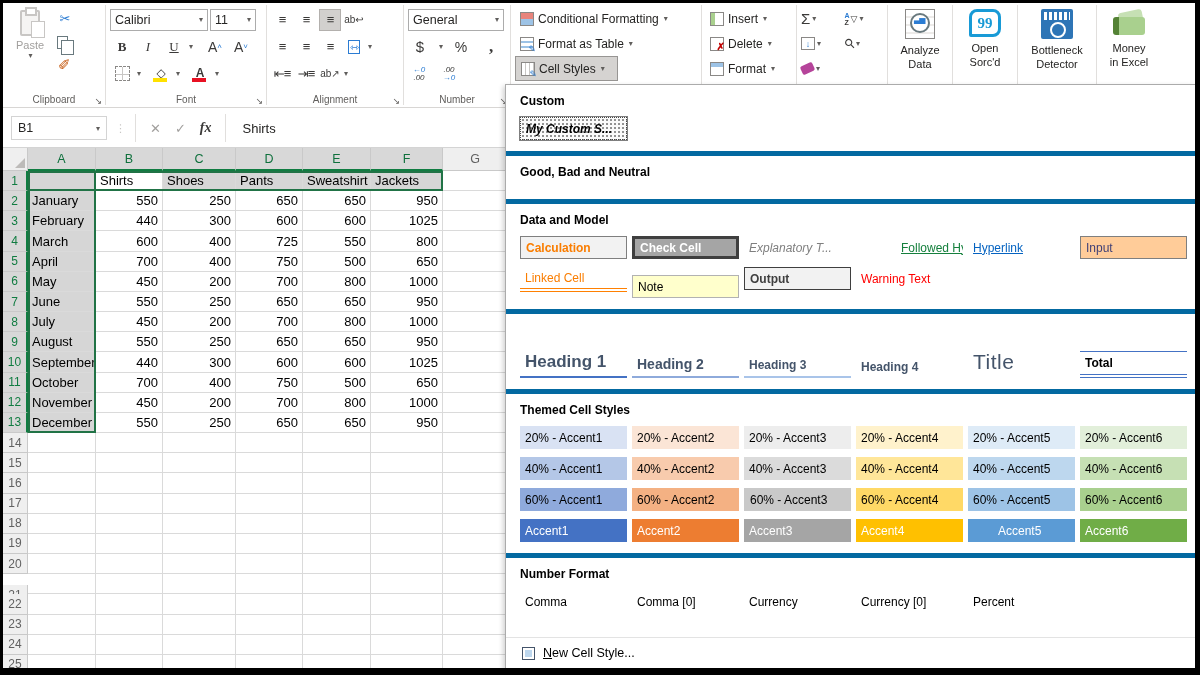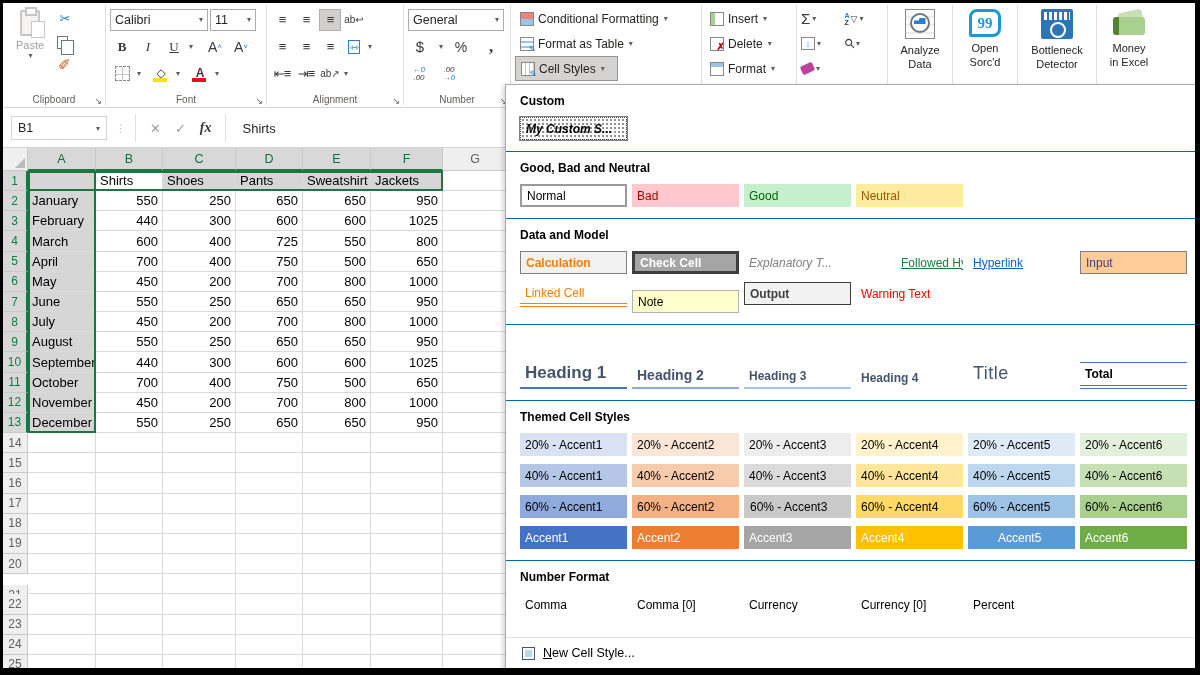--- a/index.html
+++ b/index.html
@@ -109,36 +109,36 @@
   .cell.sel { background:#D6D6D6; }
   .cell.num { justify-content:flex-end; }
   .cell.active { background:#fff; }
   .selbox { position:absolute; border:2px solid #217346; pointer-events:none; }
 
   
   .panel { position:absolute; left:502px; top:81px; right:0; bottom:0; background:#fff;
            border:1px solid #ABABAB; border-right:none; border-bottom:none;
            box-shadow:-2px 2px 5px rgba(0,0,0,.18); display:flex; flex-direction:column; z-index:10; }
   .psections { flex:1 1 auto; overflow:hidden; }
-  .section { padding:9px 14px 11px; border-bottom:1px solid #0369a1; }
+  .section { padding:9px 14px 11px; border-bottom:5px solid #0369a1; }
   .section:last-child { border-bottom:none; }
   .sec-title { font-size:12px; font-weight:bold; color:#000; margin-bottom:9px; }
   .grid6 { display:grid; grid-template-columns:repeat(6,107px); gap:8px 5px; }
   .grid6.endalign { align-items:end; }
   .chip { height:23px; display:flex; align-items:center; padding:0 5px; font-size:12px; color:#000;
           overflow:hidden; white-space:nowrap; cursor:pointer; }
   .chip.normal { background:#fff; border:2px solid #9A9A9A; }
   .chip.custom { width:107px; font-weight:bold; font-style:italic; border:1px dotted #444; outline:1px solid #7F7F7F;
           background-color:#FBFBFB; background-image:radial-gradient(#8f8f8f 0.7px, transparent 0.9px); background-size:4px 4px; }
   .chip.linked { border-bottom:4px double #FF8001; height:25px; }
   .chip.h1 { font-size:17px; font-weight:bold; border-bottom:2px solid #4472C4; height:30px; }
   .chip.h2 { font-size:14px; font-weight:bold; border-bottom:2px solid #8EAADB; height:27px; }
   .chip.h3 { font-size:12px; font-weight:bold; border-bottom:2px solid #A9C4E9; height:25px; }
   .chip.h4 { font-size:12px; font-weight:bold; }
-  .chip.title-style { font-size:18px; font-weight:400; height:32px; letter-spacing:.5px;text-align:center; }
+  .chip.title-style { font-size:21px; font-weight:400; height:32px; letter-spacing:.5px;text-align:center; }
   .chip.total { font-weight:bold; border-top:1px solid #4472C4; border-bottom:4px double #4472C4; height:27px; }
   .pfooter { flex:0 0 auto; border-top:1px solid #E3E3E3; display:flex; align-items:center; gap:8px;
              padding:8px 16px; font-size:12.5px; color:#000; cursor:pointer; }
   .ncs-icon { width:13px; height:13px; border:1px solid #44546A; background:#BDD7EE; box-shadow:inset 0 0 0 2px #fff; }
   .ncs-label::first-letter { text-decoration:underline; }
 </style>
 </head>
 <body>
 
 <div class="screen">
@@ -591,26 +591,20 @@
   <div class="panel">
     <div class="psections" id="psections">
         <div class="section">
           <div class="sec-title">Custom</div>
           <div class="">
             <div class="chip custom">My Custom S...</div>
           </div>
         </div>
         <div class="section">
           <div class="sec-title">Good, Bad and Neutral</div>
-          <div class="grid6">
-            <div class="chip normal">Normal</div>
-            <div class="chip" style="background: rgb(255, 199, 206); color: rgb(156, 0, 6);">Bad</div>
-            <div class="chip" style="background: rgb(198, 239, 206); color: rgb(0, 97, 0);">Good</div>
-            <div class="chip" style="background: rgb(255, 235, 156); color: rgb(156, 87, 0);">Neutral</div>
-          </div>
         </div>
         <div class="section">
           <div class="sec-title">Data and Model</div>
           <div class="grid6">
             <div class="chip" style="background: rgb(242, 242, 242); color: rgb(250, 125, 0); border: 1px solid rgb(127, 127, 127); font-weight: bold;">Calculation</div>
             <div class="chip" style="background: rgb(165, 165, 165); color: rgb(255, 255, 255); border: 3px solid rgb(63, 63, 63); font-weight: bold;">Check Cell</div>
             <div class="chip" style="color: rgb(127, 127, 127); font-style: italic;">Explanatory T...</div>
             <div class="chip" style="color: #15803d; text-decoration: underline; margin-left: 40px;">Followed Hyp...</div>
             <div class="chip" style="color: rgb(5, 99, 193); text-decoration: underline;">Hyperlink</div>
             <div class="chip" style="background: rgb(255, 204, 153); color: rgb(63, 63, 118); border: 1px solid rgb(127, 127, 127);">Input</div>

